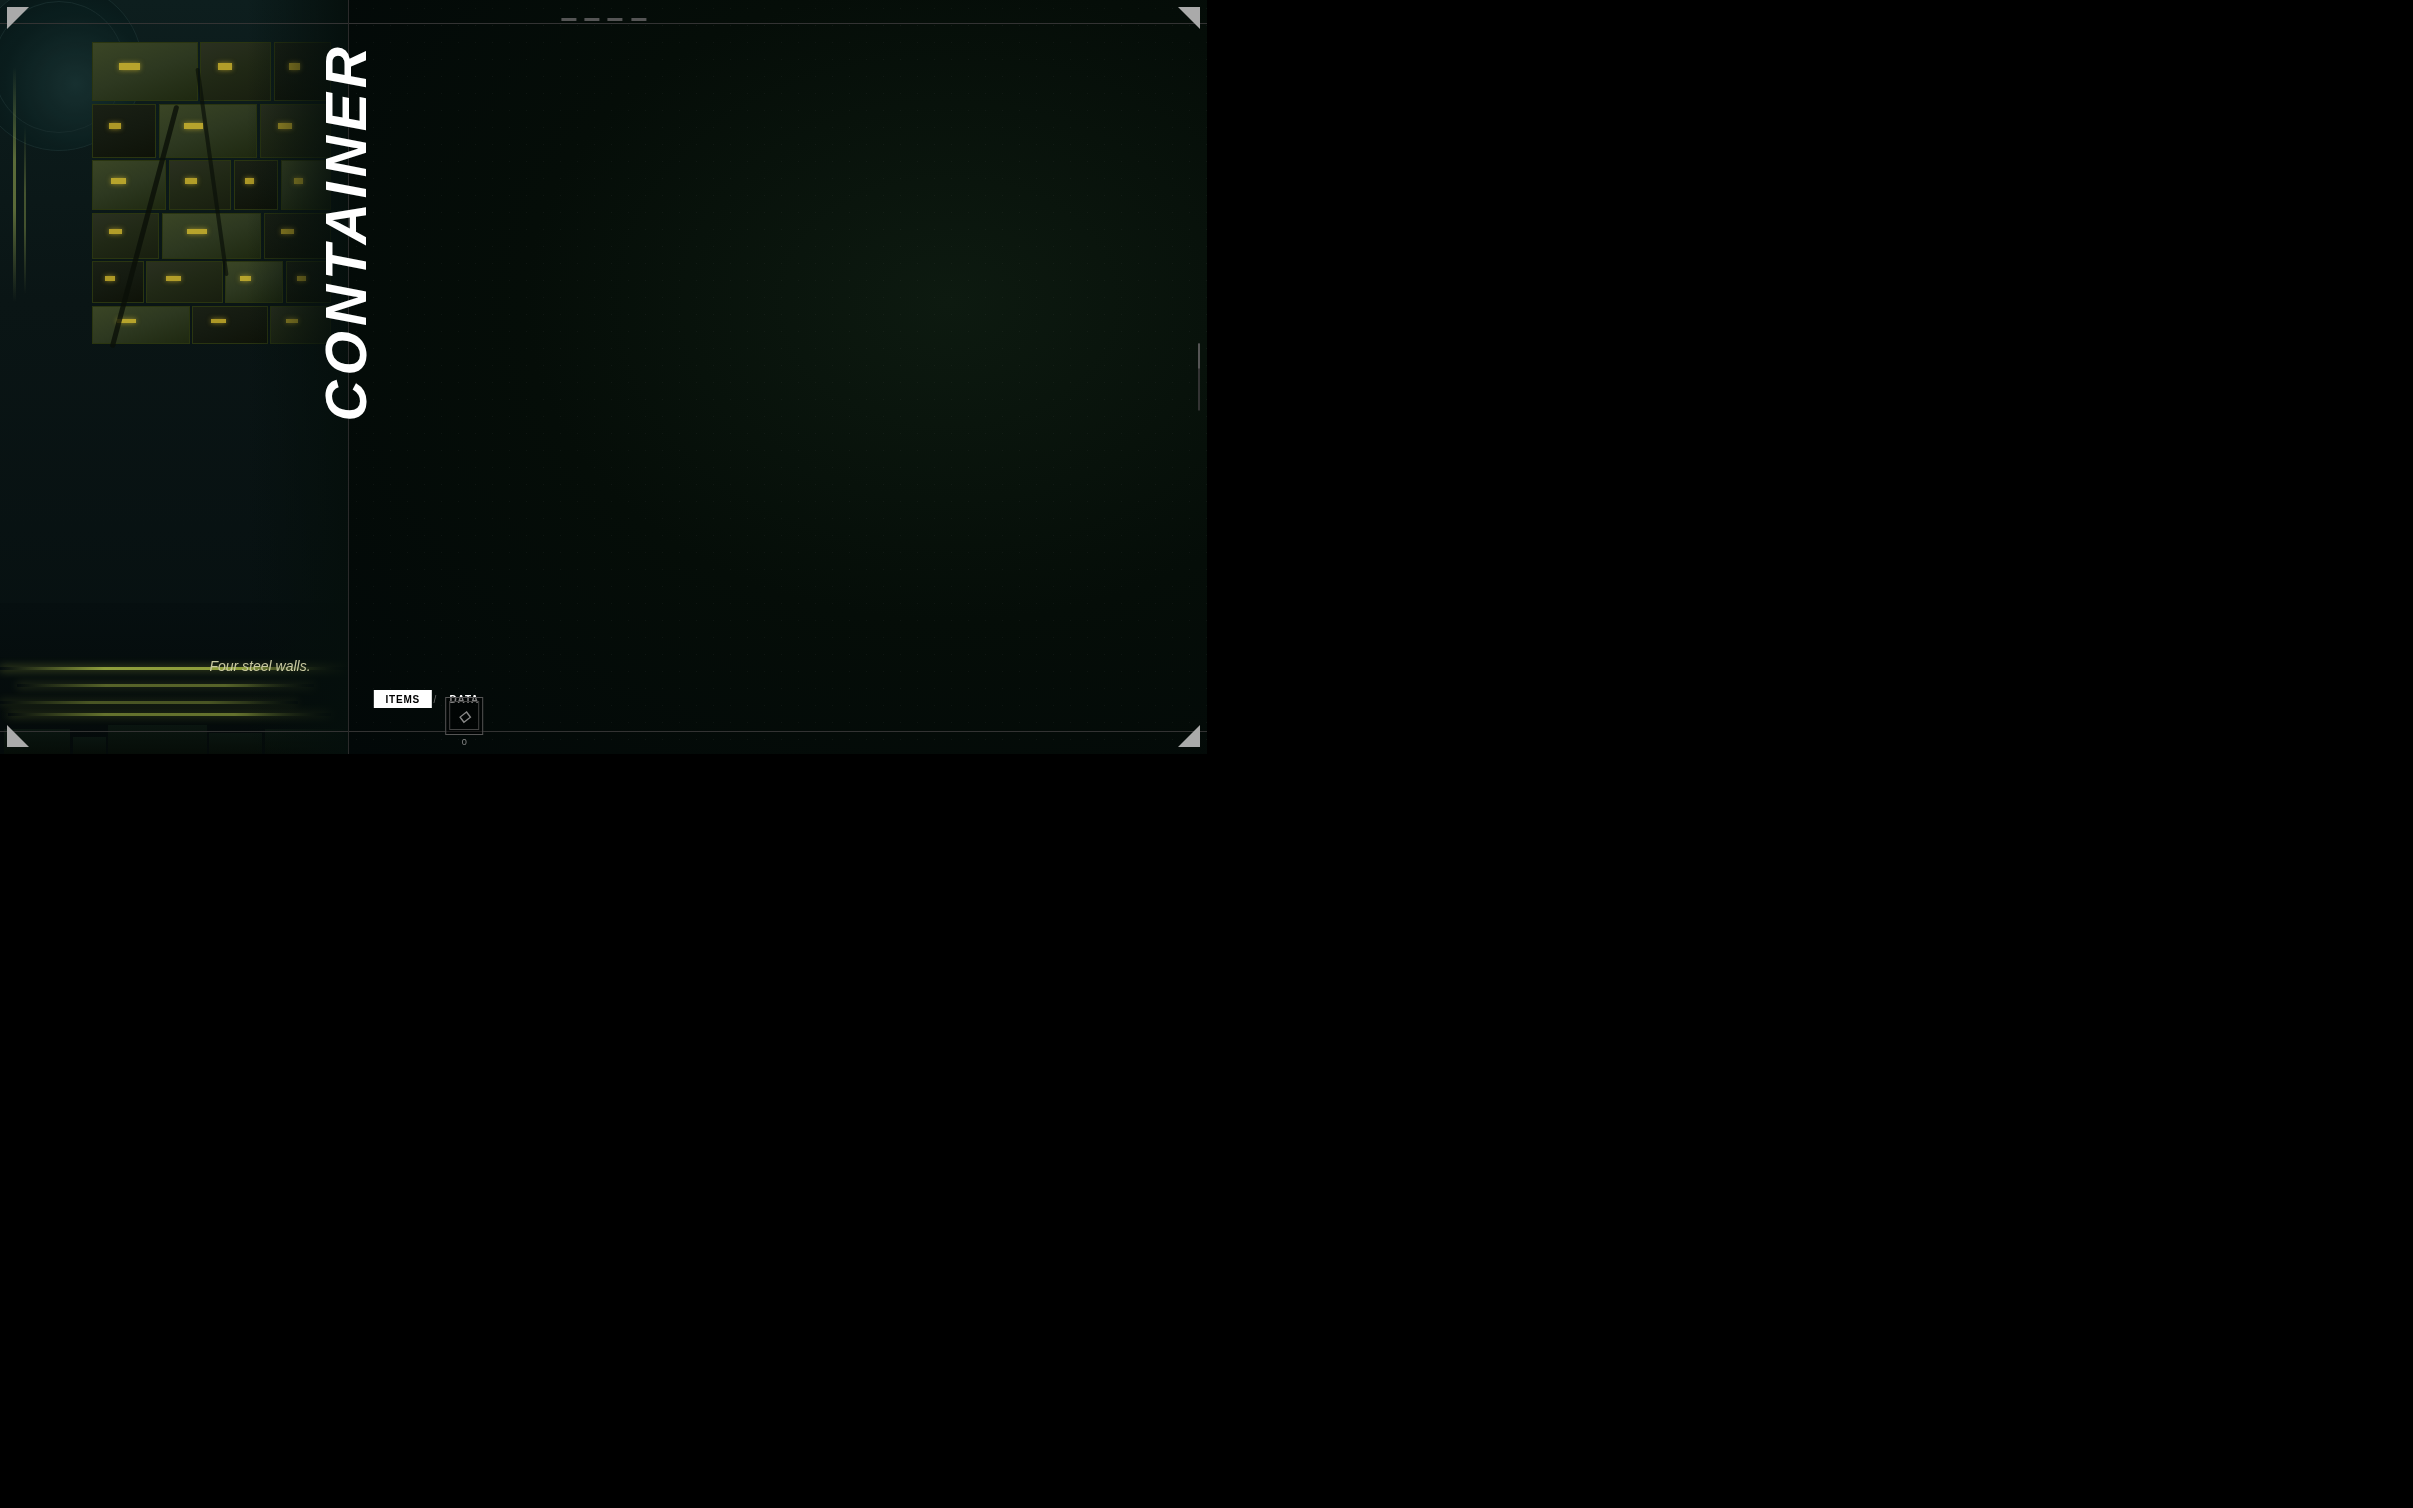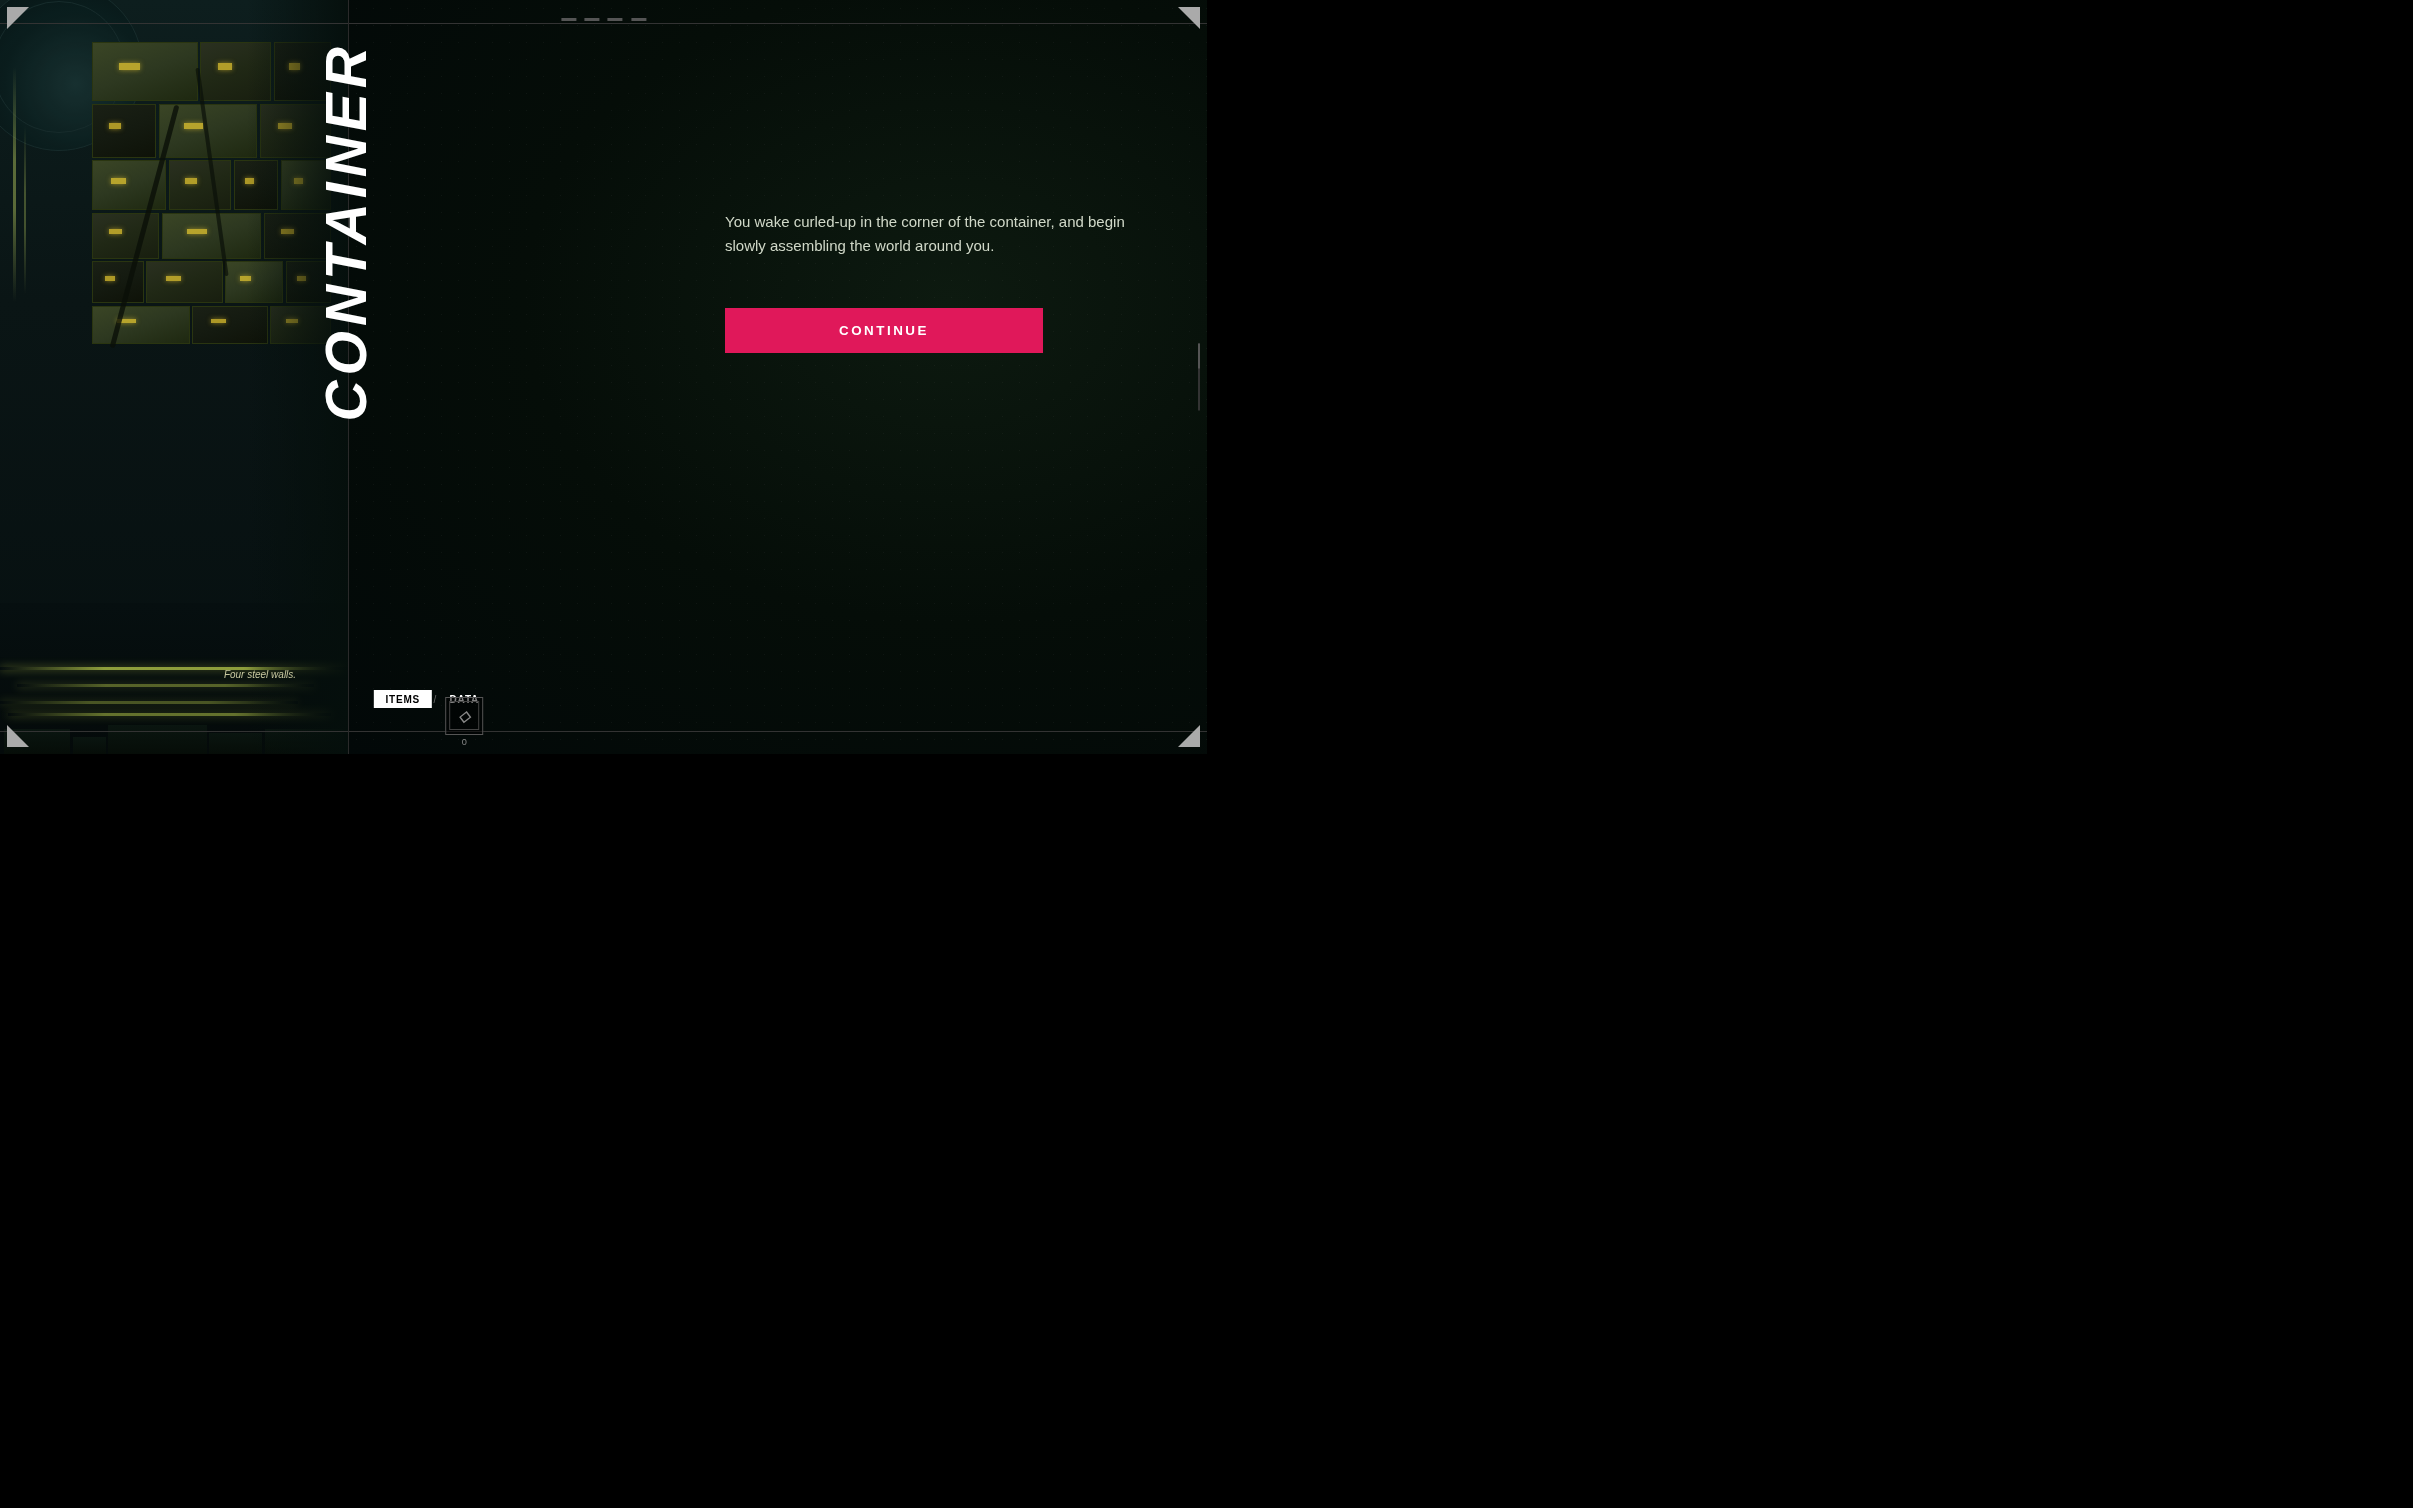--- a/index.html
+++ b/index.html
@@ -449,35 +449,30 @@
     <div style="position:absolute; top:0; right:0; width:101px; height:100%; background:linear-gradient(270deg, rgba(5,15,12,0.95) 0%, transparent 100%);"></div>
   </div>
 </div>
 
 <div class="divider-v"></div>
 
 <div class="vertical-title" style="position:absolute; top:42px; left:318px; z-index:70; writing-mode:vertical-rl; transform:rotate(180deg); font-size:57px; font-weight:900; color:#ffffff; letter-spacing:5px; text-transform:uppercase; font-style:italic; font-family:Arial Black, Arial, sans-serif;">
   <span>CONTAINER</span>
 </div>
 
-<div class="image-caption" style="position:absolute; bottom:74px; left:260px; z-index:70; color:#c8c8a0; font-style:italic; font-size:10px;">
+<div class="image-caption" style="position:absolute; bottom:80px; left:260px; z-index:70; color:#c8c8a0; font-style:italic; font-size:14px;">
   <span>Four steel walls.</span>
 </div>
 
 <div class="right-panel">
 
   <div class="dot-grid"></div>
 
   <div class="scroll-indicator"></div>
 
-  <div class="right-content">
-    <p class="description-text">You wake curled-up in the corner of the container, and begin slowly assembling the world around you.</p>
-
-    <button class="continue-button">CONTINUE</button>
-  </div>
 </div>
 
 <div class="tabs-area" style="position:absolute; bottom:46px; left:444px; display:flex; align-items:center; z-index:70;text-align:right;">
   <div class="tab-item active">
     <span>ITEMS</span>
   </div>
   <span class="tab-divider">/</span>
   <div class="tab-item">
     <span>DATA</span>
   </div>

